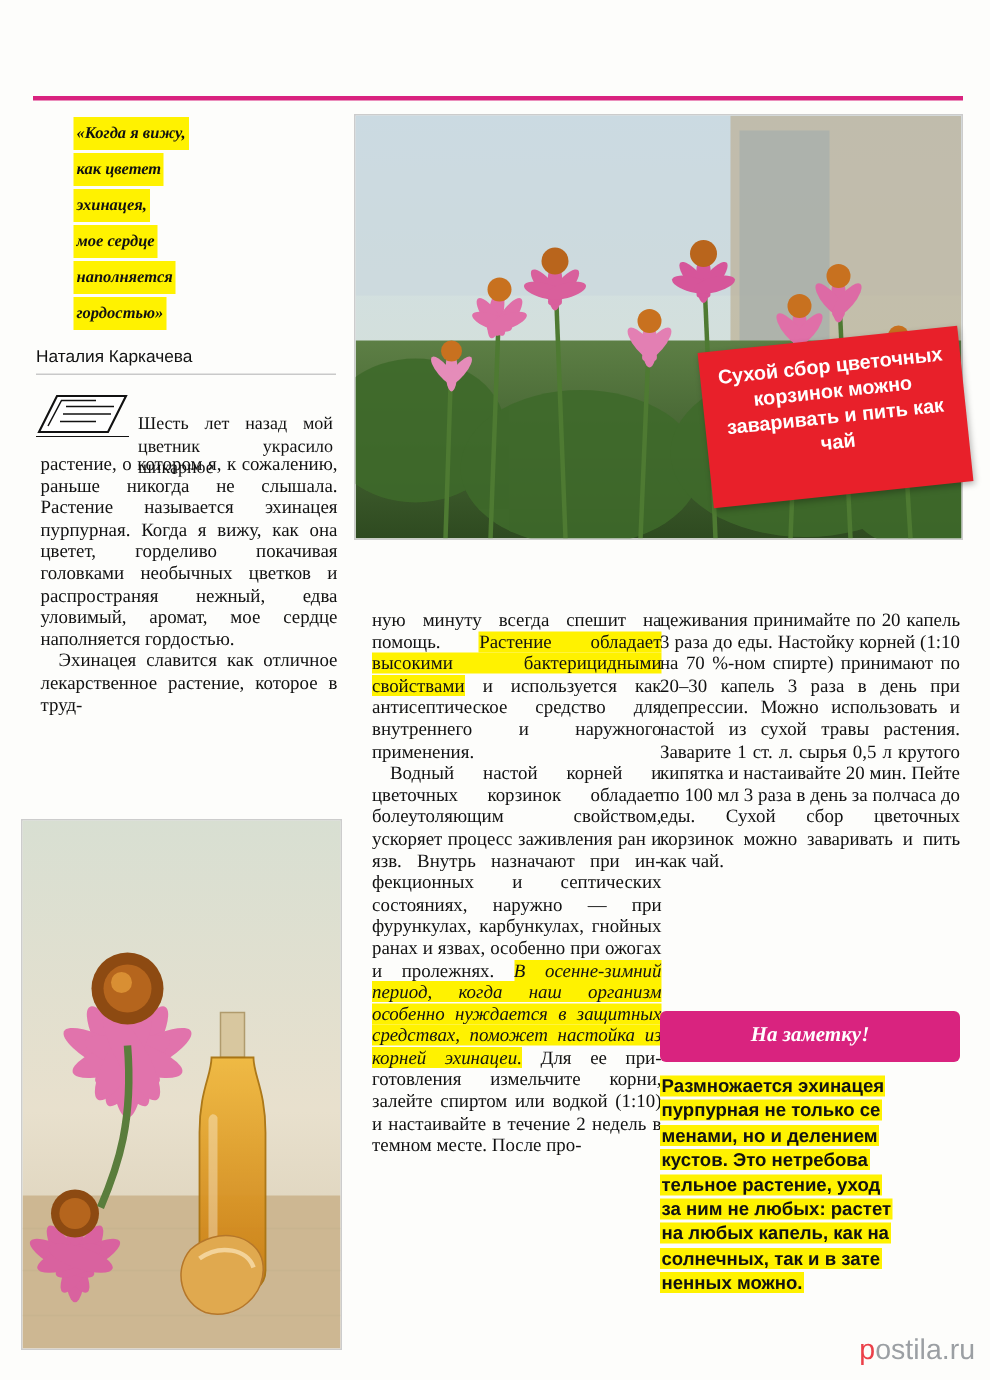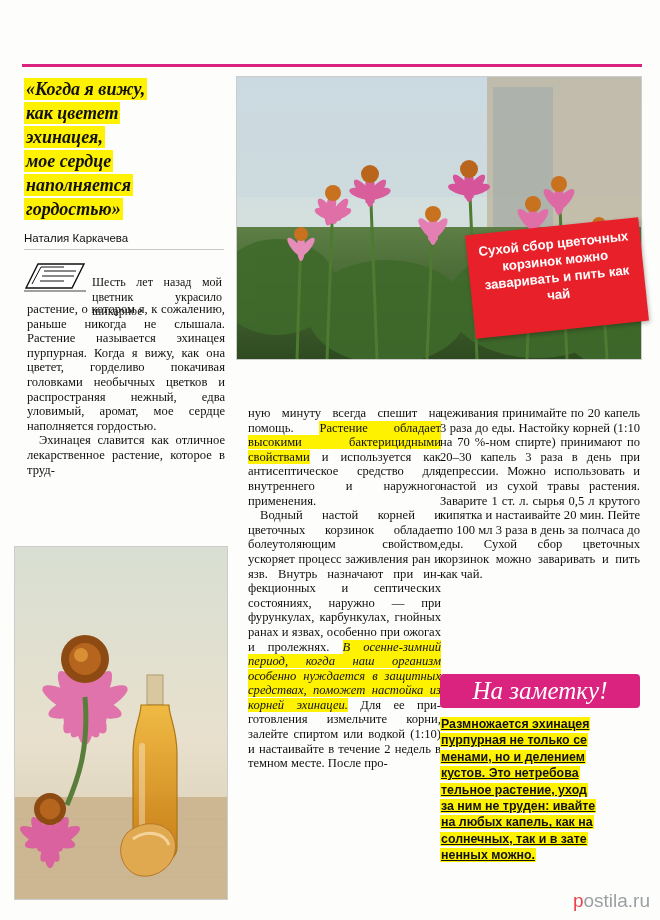--- a/index.html
+++ b/index.html
@@ -32,26 +32,27 @@
   }
   
   .quote{
     position:absolute;left:24px;top:78px;width:196px;
   }
   .quote .ln{
     display:inline-block;
     background:#fff200;
     font-style:italic;
     font-weight:bold;
-    font-size:18px;
+    font-size:11px;
     line-height:20px;
     color:#111;
     padding:1px 2px;
     margin-bottom:2px;
     white-space:nowrap;
+    margin-left:25px;
   }
   .author{
     position:absolute;left:24px;top:232px;width:200px;
     font-family:"Liberation Sans", sans-serif;
     font-weight:normal;font-size:11.5px;color:#111;
   }
   .authorline{
     position:absolute;left:24px;top:249px;width:200px;height:1px;background:#c9c9c9;
   }
   .dropicon{
@@ -108,29 +109,29 @@
   #col-right{left:440px;top:406px;width:200px;}
   mark{background:#fff200;color:#111;}
   
   .note-head{
     position:absolute;left:440px;top:674px;width:200px;height:34px;
     background:#d9237f;border-radius:4px;
   }
   .note-head span{
     display:block;text-align:center;line-height:34px;
     color:#fff;font-family:"Liberation Serif", serif;
-    font-weight:normal;font-style:italic;font-size:25px;
+    font-weight:bold;font-style:italic;font-size:14px;
   }
   .note-body{
     position:absolute;left:440px;top:716px;width:200px;
     font-family:"Liberation Sans", sans-serif;
     font-weight:bold;font-size:12.4px;line-height:16.4px;
     color:#111;
   }
-  .note-body .ln{display:inline;background:#fff200;padding:0 1px;box-decoration-break:clone;text-decoration:underline;-webkit-box-decoration-break:clone;}
+  .note-body .ln{display:inline;background:#fff200;padding:0 1px;box-decoration-break:clone;-webkit-box-decoration-break:clone;}
   
   .wm{
     position:absolute;right:10px;bottom:8px;
     font-family:"Liberation Sans", sans-serif;
     font-size:19px;color:#8a8f94;opacity:.85;
   }
   .wm .dot{color:#e8202a;}
 </style>
 </head>
 <body>
@@ -296,21 +297,21 @@
 
   <div class="note-head">
     <span>На заметку!</span>
   </div>
   <div class="note-body">
     <span class="ln">Размножается эхинацея</span><br>
     <span class="ln">пурпурная не только се­</span><br>
     <span class="ln">менами, но и делением</span><br>
     <span class="ln">кустов. Это нетребова­</span><br>
     <span class="ln">тельное растение, уход</span><br>
-    <span class="ln">за ним не труден: ивайте</span><br>
+    <span class="ln">за ним не любых: растет</span><br>
     <span class="ln">на любых капель, как на</span><br>
     <span class="ln">солнечных, так и в зате­</span><br>
     <span class="ln">ненных можно.</span>
   </div>
 
   <div class="photo-bottom">
     <svg width="212" height="352" viewBox="0 0 212 352">
       <defs>
         <linearGradient id="bg2" x1="0" y1="0" x2="0" y2="1">
           <stop offset="0%" stop-color="#d8dfd2"></stop>

